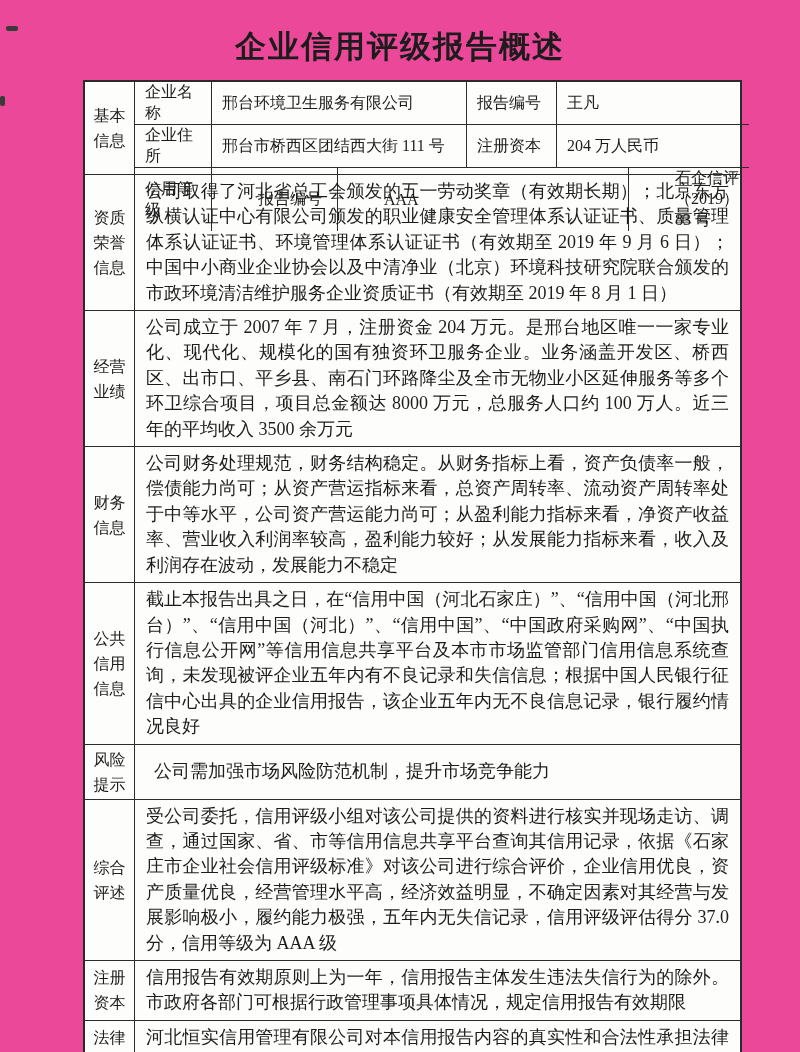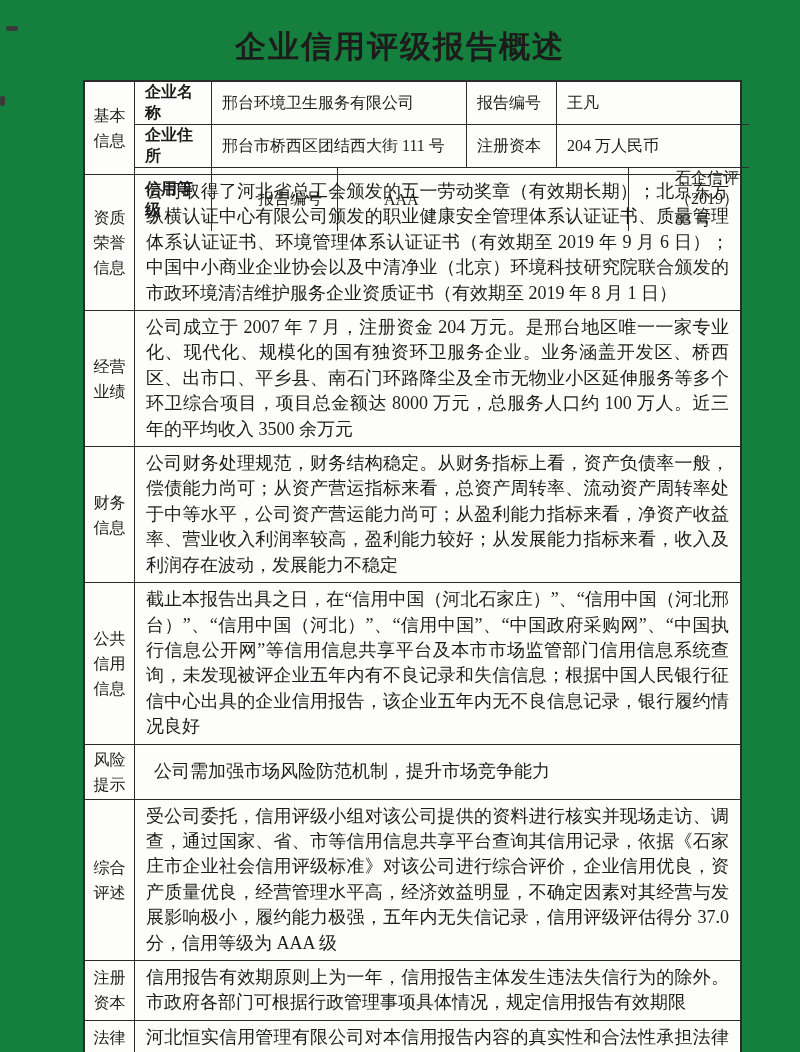--- a/index.html
+++ b/index.html
@@ -1,21 +1,21 @@
 <!DOCTYPE html>
 <html style="--stamp-color: #dd5a5a;"><head>
 <meta charset="utf-8">
 <style>
   :root { --stamp-color:#dd5a5a; --line:#2b2b2b; }
   * { box-sizing: border-box; }
   html,body { margin:0; padding:0; }
   body { background:#e8e8e8; font-family:"Liberation Serif","DejaVu Serif",serif; }
   .page {
     position:relative; width:800px; height:1052px; margin:0 auto;
-    background:#15803d; color:#1c1c1c; overflow:hidden;
+    background:#ec4899; color:#1c1c1c; overflow:hidden;
   }
   .scan-speck { position:absolute; background:#3a3a3a; border-radius:2px; }
 
   .title {
     position:absolute; top:26px; left:0; width:100%;
     text-align:center; font-size:31px; font-weight:bold; letter-spacing:2px;
   }
 
   .doc-table {
     position:absolute; left:83px; top:80px; width:659px;
@@ -35,21 +35,21 @@
     flex:1; padding:4px 11px; font-size:18px; line-height:25.4px;
     text-align:justify; display:flex; align-items:center;
   }
   .content-cell > span { display:block; width:100%; }
 
   
   .basic-grid { flex:1; display:flex; flex-direction:column; }
   .basic-row { flex:1; display:flex; border-bottom:1px solid var(--line); }
   .basic-row:last-child { border-bottom:none;gap:36px; }
   .bcell { display:flex; align-items:center; padding:0 10px; font-size:16px; }
-  .bk1 { flex:0 0 77px; border-right:1px solid var(--line);font-weight:bold; }
+  .bk1 { flex:0 0 77px; border-right:1px solid var(--line); }
   .bv1 { flex:0 0 255px; border-right:1px solid var(--line); }
   .bk2 { flex:0 0 90px; border-right:1px solid var(--line); }
   .bv2 { flex:1; }
 
   
   .sign-header { height:33px; }
   .sign-header .sh-cell {
     display:flex; align-items:center; justify-content:center; font-size:22px;font-style:italic;
   }
   .sh-left { flex:0 0 337px; border-right:1px solid var(--line); }

